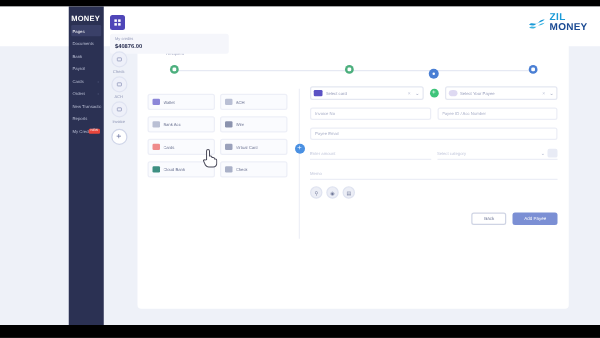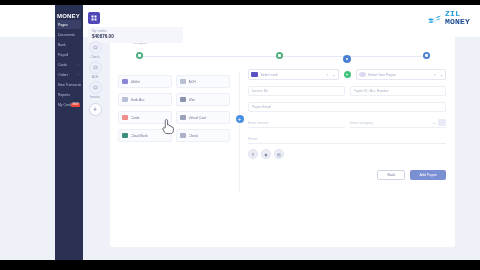--- a/index.html
+++ b/index.html
@@ -52,21 +52,20 @@
     background: #ffffff;
   }
 
   #logo {
     position: absolute;
     right: 10px;
     top: 5px;
     display: flex;
     align-items: center;
     gap: 3px;
-    font-family: Liberation Mono, monospace;
   }
   #logo .wave { width: 15px; height: 15px; }
   #logo .words {
     display: flex;
     flex-direction: column;
     line-height: 1;
   }
   #logo .zil {
     font-size: 8px;
     font-weight: bold;

